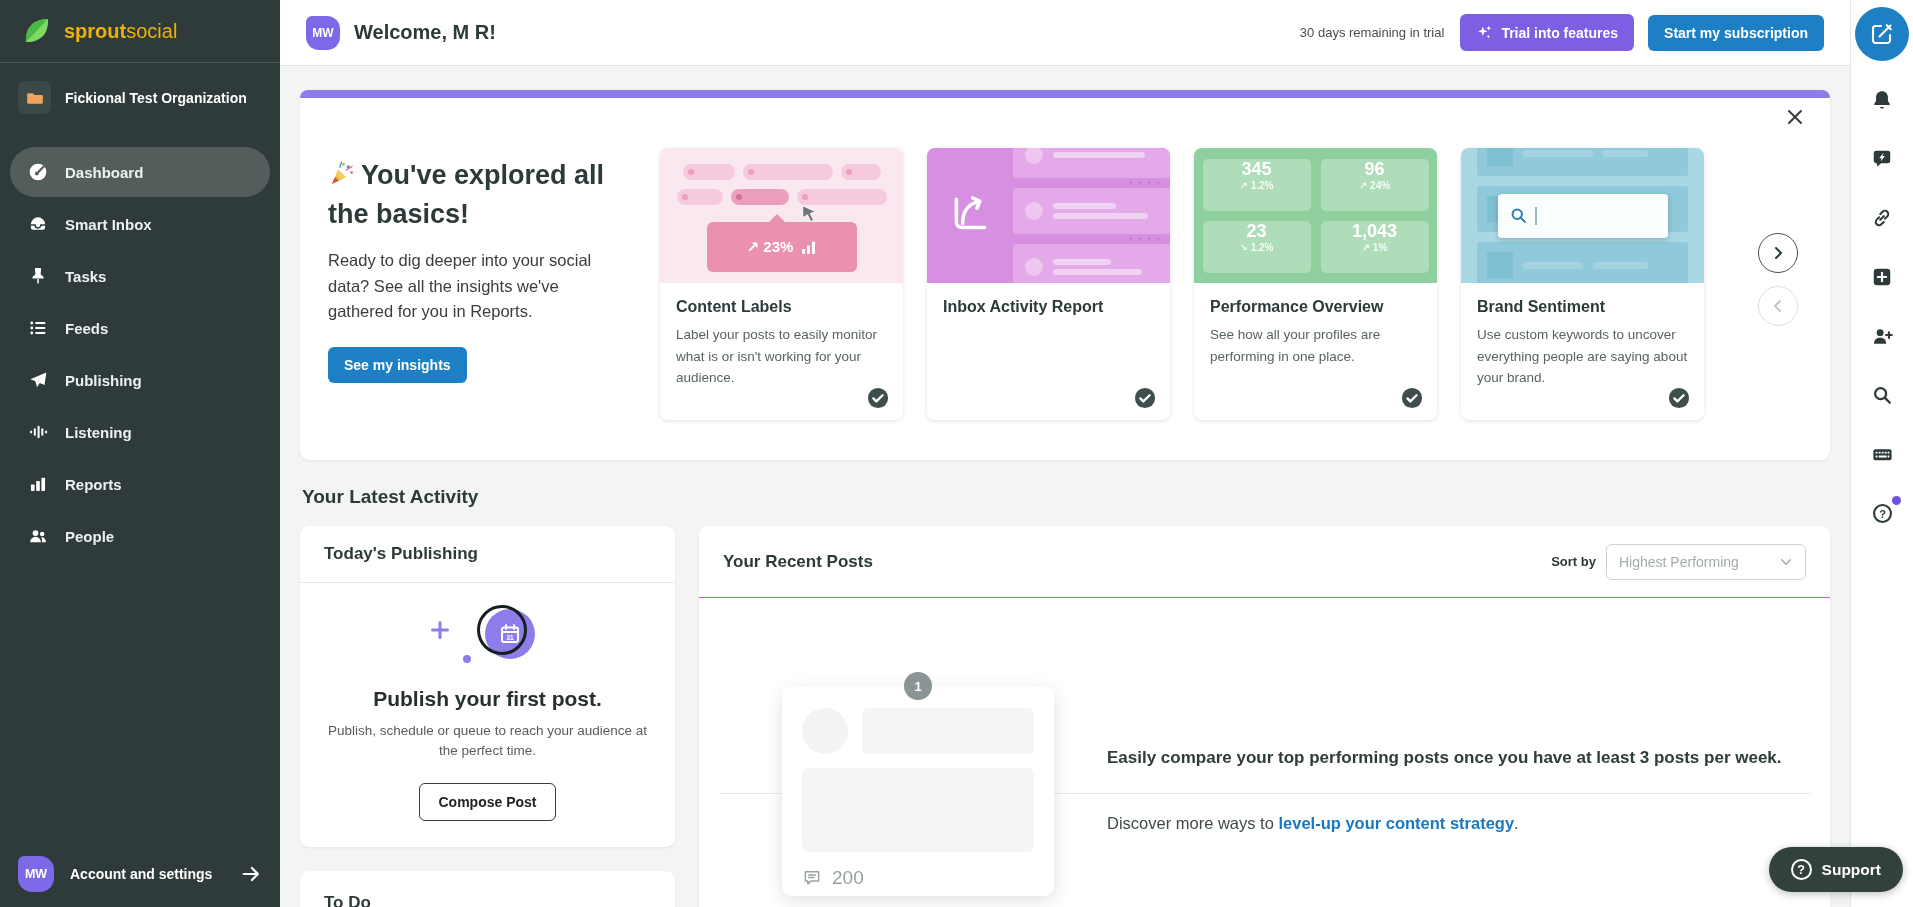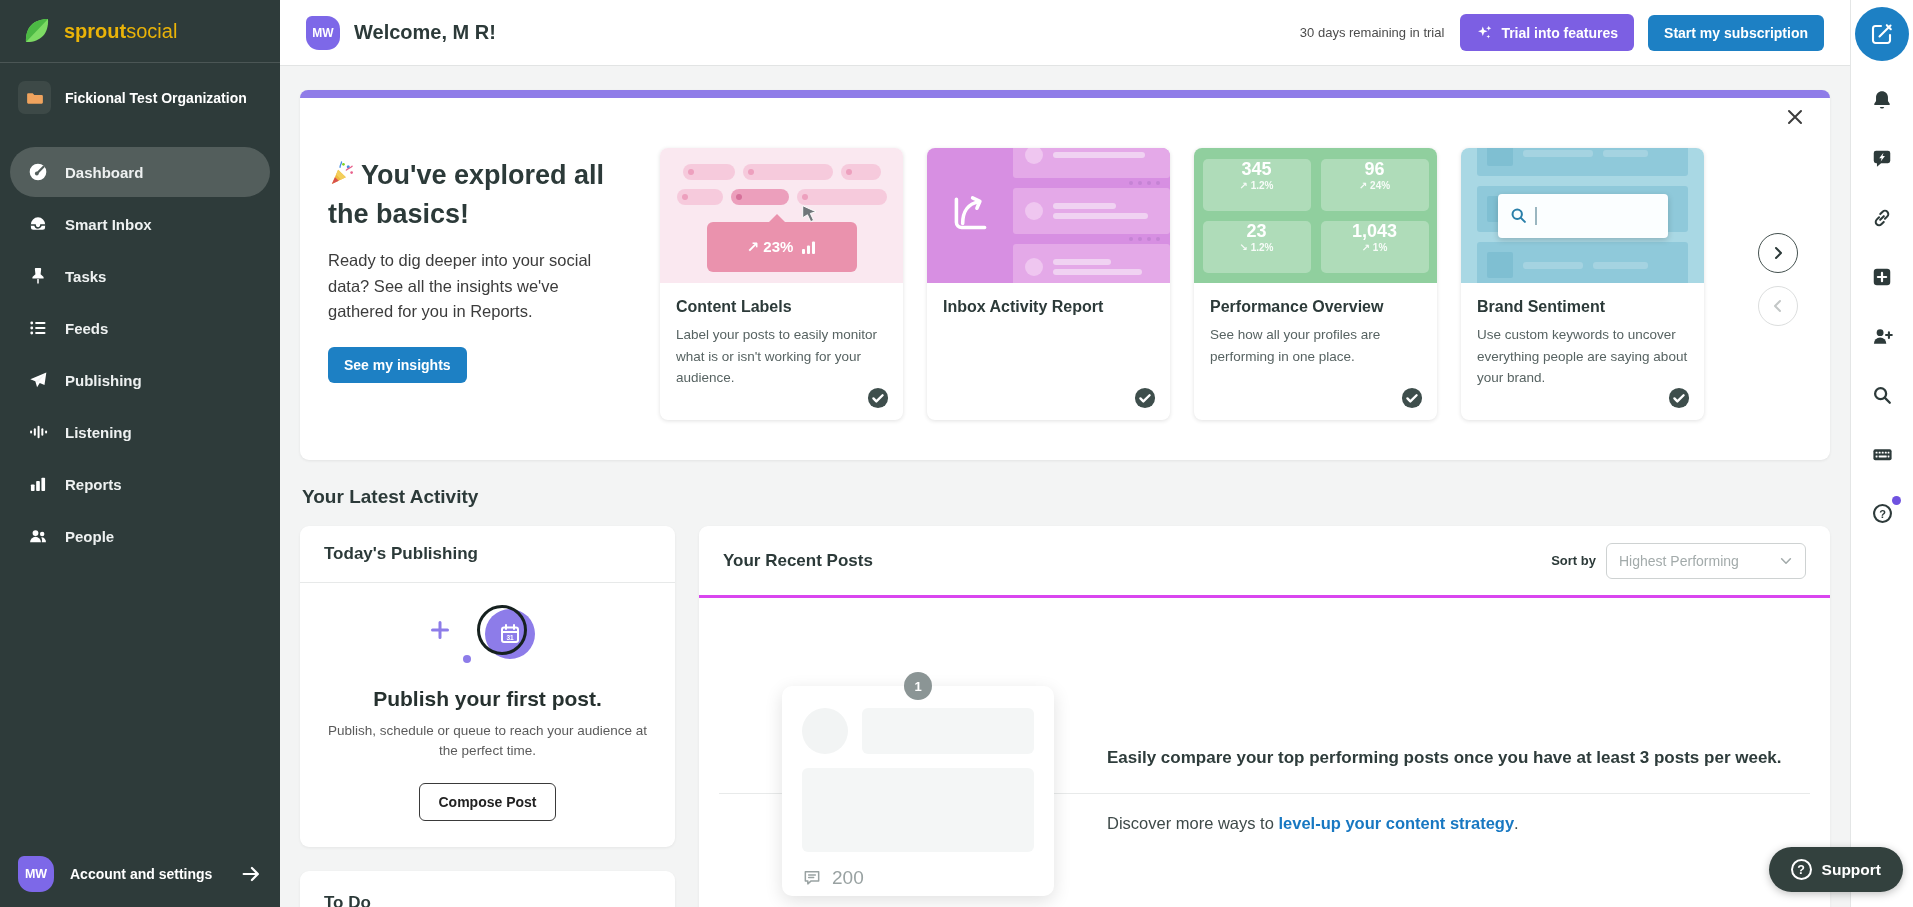--- a/index.html
+++ b/index.html
@@ -125,21 +125,21 @@
   .pub-ring { position:absolute; right:26px; top:0; width:50px; height:50px; border:3px solid #16211f; border-radius:50%; }
   .pub-h { font-size:21px; font-weight:800; color:#26312f; margin-top:16px; }
   .pub-p { font-size:13.5px; color:#5b5b5b; margin:10px auto 0; max-width:330px; line-height:1.5; }
   .btn-outline { margin-top:21px; background:#fff; border:1.5px solid #3a3a3a; border-radius:6px; padding:10px 18px;
     font-size:14px; font-weight:700; color:#222; cursor:pointer; font-family:inherit; }
   .todo-card { margin-top:24px; height:120px; border-radius:9px 9px 0 0; }
   .todo-card .card-head { border-bottom:none; padding:22px 24px; }
 
   
   .posts-panel { flex:1; height:560px; position:relative; overflow:hidden; }
-  .posts-head { display:flex; align-items:center; justify-content:space-between; padding:0 24px; height:72px; border-bottom:3px solid #d946ef; }
+  .posts-head { display:flex; align-items:center; justify-content:space-between; padding:0 24px; height:72px; border-bottom:1px solid #d946ef; }
   .posts-title { font-size:17px; font-weight:700; }
   .sort { display:flex; align-items:center; gap:10px; }
   .sort-label { font-size:13px; font-weight:700; }
   .select { width:200px; height:36px; border:1px solid #ced2d2; border-radius:6px; background:#fff; color:#a3abab;
     font-size:14px; display:flex; align-items:center; justify-content:space-between; padding:0 12px; cursor:default; }
   .posts-body { position:relative; height:488px; }
   .pdivider { position:absolute; top:195px; left:20px; right:20px; height:1px; background:#e8eaea; }
   .empty-title { position:absolute; left:408px; top:150px; font-size:17px; font-weight:700; color:#2e3c3b; }
   .empty-line { position:absolute; left:408px; top:216px; font-size:16.5px; color:#3e4a49; }
   .empty-link { color:#1878c2; font-weight:700; text-decoration:none; cursor:pointer; }

